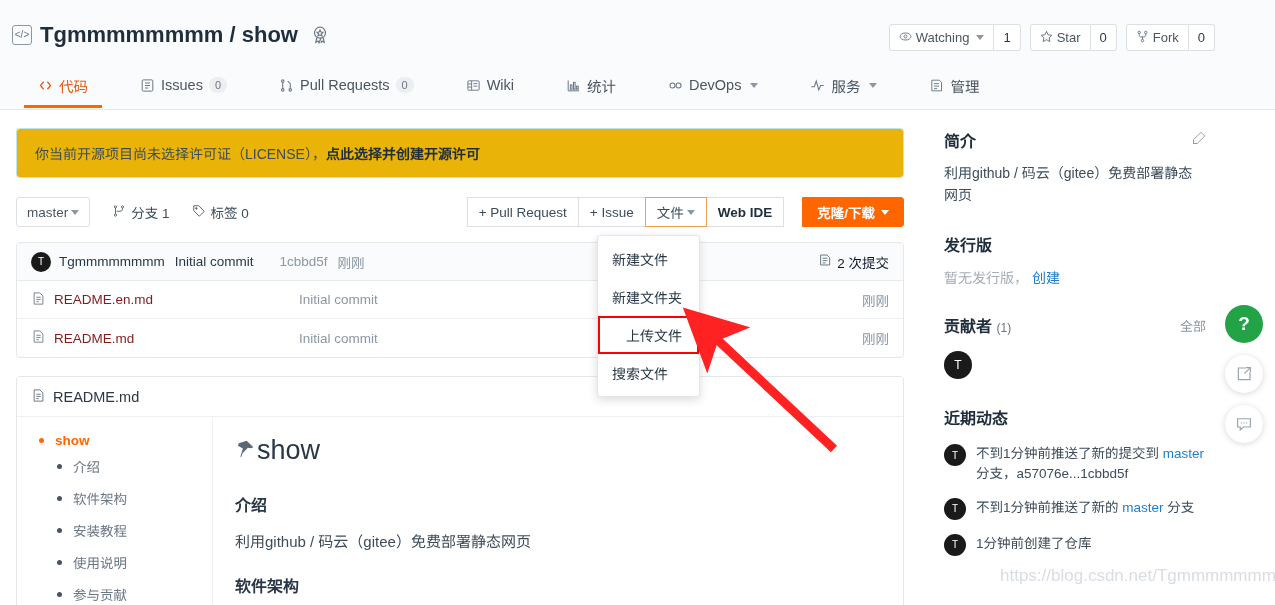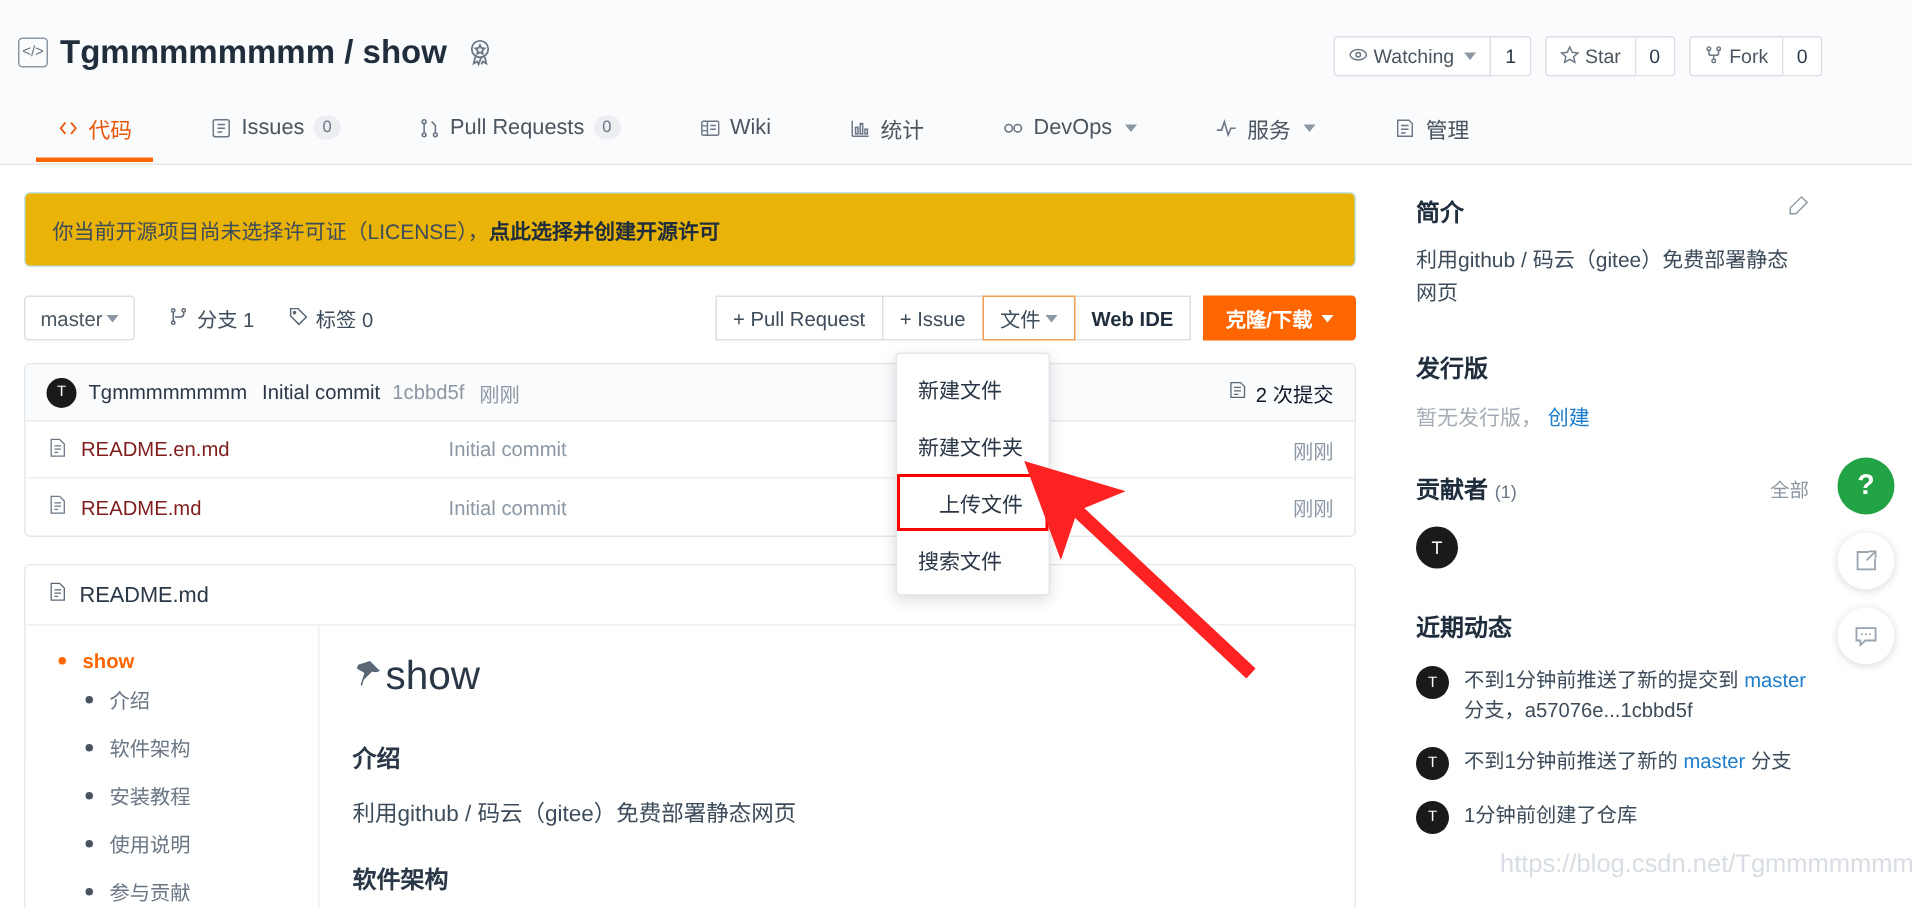--- a/index.html
+++ b/index.html
@@ -103,21 +103,21 @@
     border: 1px solid #dcdfe6; background: #fff; height: 30px;
     padding: 0 11px; font-size: 13.5px; color: #3d4c5a;
     display: flex; align-items: center; cursor: pointer; margin-left: -1px;
     white-space: nowrap;
   }
   .tb-btn:first-of-type { border-radius: 3px 0 0 3px; margin-left: 0; }
   .tb-btn.file-btn { border: 1px solid #f0a050; position: relative; z-index: 3; }
   .tb-btn.webide { font-weight: bold; color: #1f2d3d; }
   .tb-btn.clone {
     background: #f60; border-color: #f60; color: #fff; font-weight: bold;
-    border-radius: 0 3px 3px 0; padding: 0 14px; margin-left: 8px;
+    border-radius: 0 3px 3px 0; padding: 0 14px; margin-left: 18px;
   }
   .caret-wht {
     width: 0; height: 0; border-left: 4px solid transparent;
     border-right: 4px solid transparent; border-top: 5px solid #fff;
     display: inline-block; margin-left: 6px;
   }
 
   
   .file-dropdown {
     position: absolute; top: 235px; left: 597px; width: 103px;
@@ -139,21 +139,21 @@
     height: 38px; background: #fafbfc; border-bottom: 1px solid #e8eaed;
     display: flex; align-items: center; padding: 0 14px; font-size: 13.5px;
   }
   .avatar {
     width: 20px; height: 20px; border-radius: 50%; background: #1a1a1a;
     color: #fff; font-size: 10px; display: flex; align-items: center;
     justify-content: center; flex-shrink: 0;
   }
   .commit-author { margin-left: 8px; color: #2a3746; font-weight: 500; }
   .commit-msg { margin-left: 10px; color: #2a3746; }
-  .commit-sha { margin-left: 8px; color: #8c97a4; }
+  .commit-sha { margin-left: 26px; color: #8c97a4; }
   .commit-time { margin-left: 10px; color: #8c97a4; }
   .commit-count {
     margin-left: auto; color: #0f172a; display: flex; align-items: center; gap: 5px;
   }
   .file-row {
     height: 38px; border-bottom: 1px solid #eef0f2;
     display: flex; align-items: center; padding: 0 14px; font-size: 13.5px;
   }
   .file-row:last-child { border-bottom: none; }
   .file-name { color: #7f1d1d; margin-left: 8px; cursor: pointer; width: 245px; }

